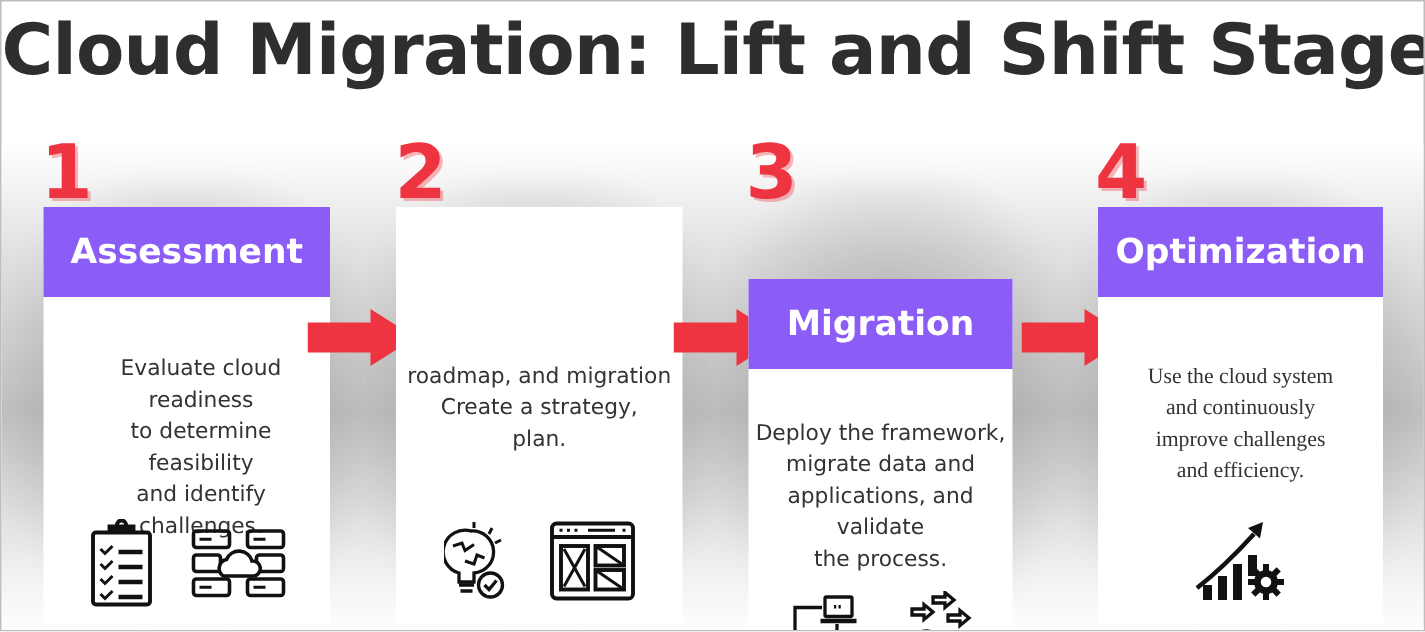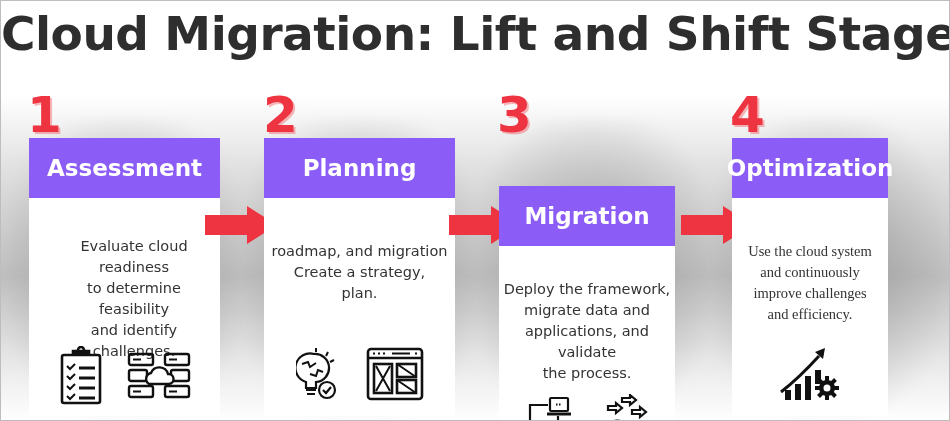--- a/index.html
+++ b/index.html
@@ -101,21 +101,20 @@
       </span>
     </div>
   </div>
 
   <svg class="arrow" style="left:204px;" viewBox="0 0 72 38">
     <polygon points="0,9 42,9 42,0 72,19 42,38 42,29 0,29" fill="#ee3440"></polygon>
   </svg>
 
   <div class="num" style="left:262px;">2</div>
   <div class="card" style="left:263px; width:191px;">
-    <div class="card-head">Planning</div>
     <div class="card-desc" style="top:103px;">
       <div>roadmap, and migration</div>
       <div>Create a strategy,</div>
       <div>plan.</div>
     </div>
     <div class="icons">
       <span class="icon">
         <svg width="46" height="56" viewBox="0 0 46 56" fill="none" stroke="#111" stroke-width="2.2">
           <path d="M18 8 a14 14 0 0 1 2 28 v6 h-10 v-6 a14 14 0 0 1 8 -28z"></path>
           <path d="M6 18 l6 -2 l2 5 l6 -4 M14 28 l6 2 l2 -6 l5 2" stroke-width="2"></path>
@@ -175,21 +174,21 @@
         </svg>
       </span>
     </div>
   </div>
 
   <svg class="arrow" style="left:680px;" viewBox="0 0 72 38">
     <polygon points="0,9 42,9 42,0 72,19 42,38 42,29 0,29" fill="#ee3440"></polygon>
   </svg>
 
   <div class="num" style="left:729px;">4</div>
-  <div class="card" style="left:731px; width:156px;">
+  <div class="card" style="left:731px; width:190px;">
     <div class="card-head">Optimization</div>
     <div class="card-desc" style="top:103px;font-family:Liberation Serif, serif;">
       <div>Use the cloud system</div>
       <div>and continuously</div>
       <div>improve challenges</div>
       <div>and efficiency.</div>
     </div>
     <div class="icons">
       <span class="icon">
         <svg width="62" height="56" viewBox="0 0 62 56" fill="#111">

